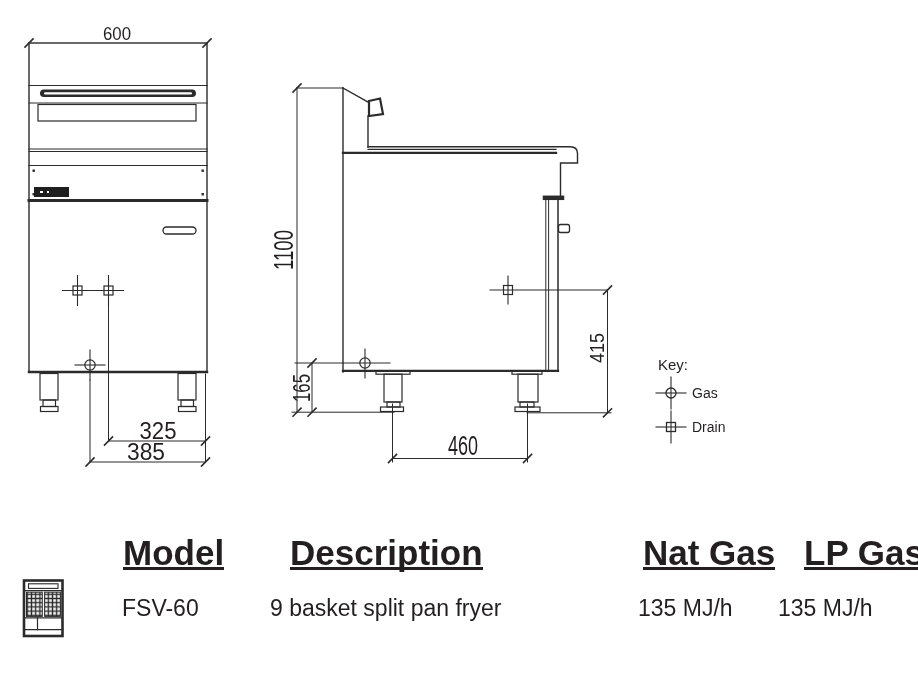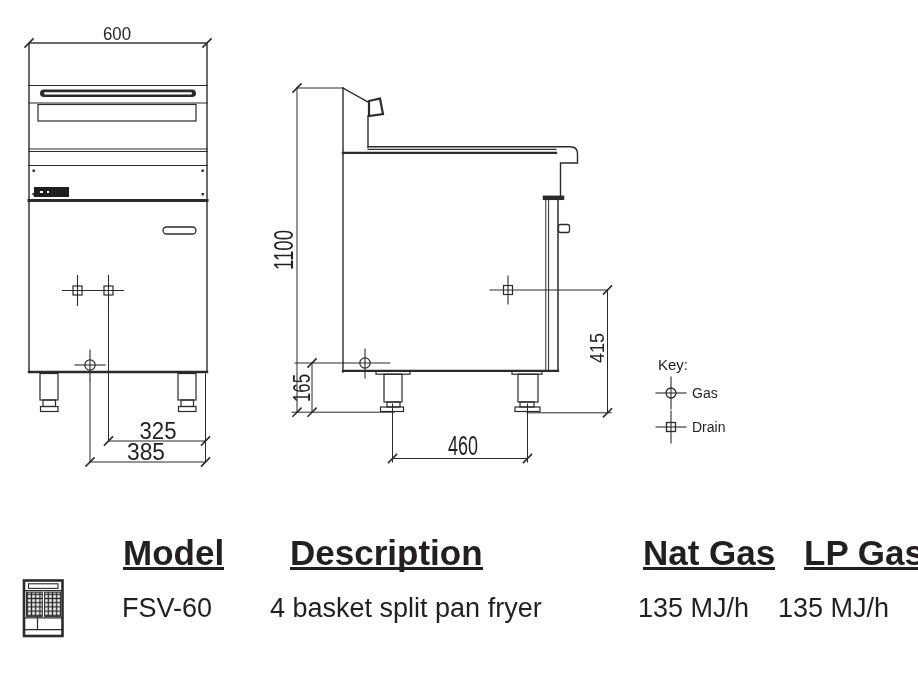--- a/index.html
+++ b/index.html
@@ -3,21 +3,21 @@
 <meta charset="utf-8">
 <style>
   html,body{margin:0;padding:0;background:#ffffff;}
   #sheet{position:relative;width:918px;height:680px;background:#ffffff;overflow:hidden;
          font-family:"Liberation Sans",sans-serif;color:#231f20;}
   #drawing{position:absolute;left:0;top:0;}
   .dimtext{fill:#231f20;font-family:"Liberation Sans",sans-serif;}
   .keytext{fill:#231f20;font-family:"Liberation Sans",sans-serif;}
   .cell{position:absolute;white-space:nowrap;color:#231f20;}
   .hdr{font-size:35px;font-weight:bold;border-bottom:3px solid #231f20;padding-bottom:1px;line-height:27px;}
-  .val{font-size:27px;line-height:28px;}
+  .val{font-size:23px;line-height:28px;}
 </style>
 </head>
 <body>
 
 <div id="sheet">
 
   <svg id="drawing" width="918" height="680" viewBox="0 0 918 680">
     <defs>
       <pattern id="hatch" width="4.2" height="4.2" patternUnits="userSpaceOnUse">
         <rect width="4.2" height="4.2" fill="#efefef"></rect>
@@ -188,19 +188,19 @@
   </svg>
 
   <div>
     <div class="cell hdr" style="left:123px;top:539px;">Model</div>
     <div class="cell hdr" style="left:282px;top:539px;margin-left:8px;">Description</div>
     <div class="cell hdr" style="left:643px;top:539px;text-align:right;">Nat Gas</div>
     <div class="cell hdr" style="left:804px;top:539px;">LP Gas</div>
 
     <div>
       <div class="cell val" style="left:122px;top:594px;">FSV-60</div>
-      <div class="cell val" style="left:270px;top:594px;">4 basket split pan fryer</div>
+      <div class="cell val" style="left:270px;top:594px;">9 basket split pan fryer</div>
       <div class="cell val" style="left:638px;top:594px;">135 MJ/h</div>
       <div class="cell val" style="left:778px;top:594px;">135 MJ/h</div>
     </div>
   </div>
 
 </div>
 
 </body></html>

